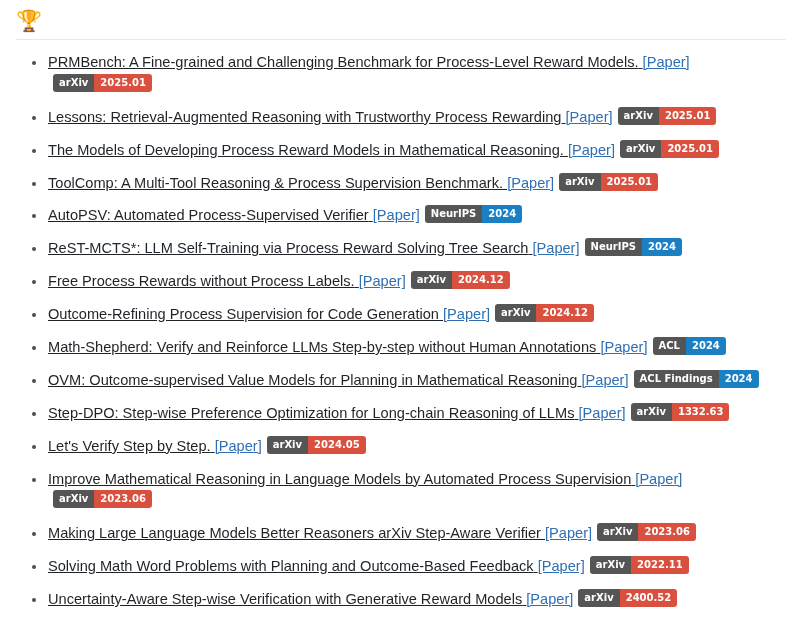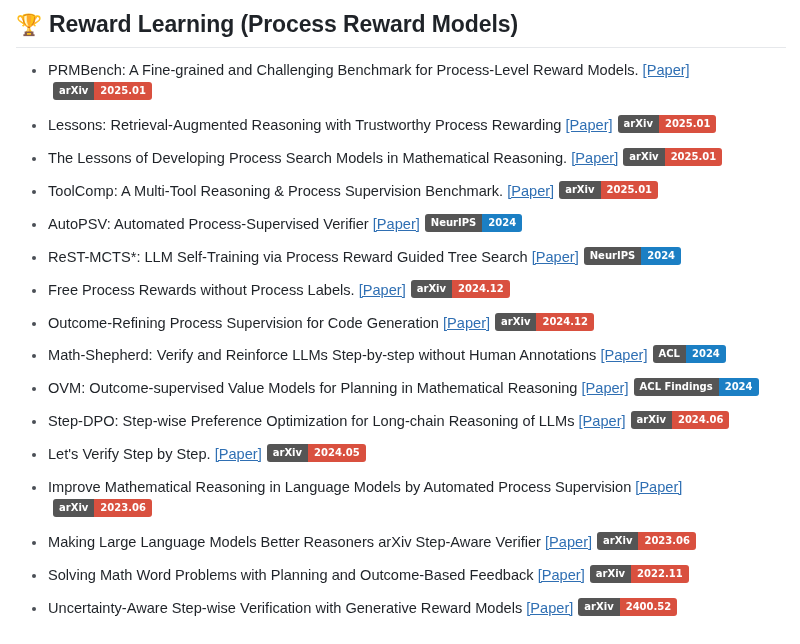--- a/index.html
+++ b/index.html
@@ -36,20 +36,21 @@
     font-size: 21px;
     line-height: 1;
     display: inline-block;
     width: 24px;
     text-align: center;
   }
   ul.paper-list {
     list-style: none;
     margin: 12px 0 16px 0;
     padding: 0 0 0 16px;
+    text-decoration: underline;
   }
   ul.paper-list > li {
     position: relative;
     padding: 0 0 0 18px;
     margin: 0 0 11px 0;
     font-size: 14.6px;
     line-height: 1.5;
     color: #1f2328;
   }
   ul.paper-list > li::before {
@@ -96,45 +97,44 @@
   .badge.neurips .b-right { background: #1b7fc4; }
   .badge.acl .b-right { background: #1b7fc4; }
 </style>
 </head>
 <body>
 
 <div class="page">
 
   <h2 class="section-title">
     <span class="trophy-icon">🏆</span>
-    <span>Reward Learning (Process Reward Models)</span>
   </h2>
 
   <ul class="paper-list" id="paper-list">
       <li><span class="title-text">PRMBench: A Fine-grained and Challenging Benchmark for Process-Level Reward Models.</span> <span class="paper-link">[Paper]</span><span class="badge arxiv">
           <span class="b-left">arXiv</span>
           <span class="b-right">2025.01</span>
         </span></li>
       <li><span class="title-text">Lessons: Retrieval-Augmented Reasoning with Trustworthy Process Rewarding</span> <span class="paper-link">[Paper]</span><span class="badge arxiv">
           <span class="b-left">arXiv</span>
           <span class="b-right">2025.01</span>
         </span></li>
-      <li><span class="title-text">The Lessons of Developing Process Search Models in Mathematical Reasoning.</span> <span class="paper-link">[Paper]</span><span class="badge arxiv">
+      <li><span class="title-text">The Models of Developing Process Reward Models in Mathematical Reasoning.</span> <span class="paper-link">[Paper]</span><span class="badge arxiv">
           <span class="b-left">arXiv</span>
           <span class="b-right">2025.01</span>
         </span></li>
       <li><span class="title-text">ToolComp: A Multi-Tool Reasoning &amp; Process Supervision Benchmark.</span> <span class="paper-link">[Paper]</span><span class="badge arxiv">
           <span class="b-left">arXiv</span>
           <span class="b-right">2025.01</span>
         </span></li>
       <li><span class="title-text">AutoPSV: Automated Process-Supervised Verifier</span> <span class="paper-link">[Paper]</span><span class="badge neurips">
           <span class="b-left">NeurIPS</span>
           <span class="b-right">2024</span>
         </span></li>
-      <li><span class="title-text">ReST-MCTS*: LLM Self-Training via Process Reward Guided Tree Search</span> <span class="paper-link">[Paper]</span><span class="badge neurips">
+      <li><span class="title-text">ReST-MCTS*: LLM Self-Training via Process Reward Solving Tree Search</span> <span class="paper-link">[Paper]</span><span class="badge neurips">
           <span class="b-left">NeurIPS</span>
           <span class="b-right">2024</span>
         </span></li>
       <li><span class="title-text">Free Process Rewards without Process Labels.</span> <span class="paper-link">[Paper]</span><span class="badge arxiv">
           <span class="b-left">arXiv</span>
           <span class="b-right">2024.12</span>
         </span></li>
       <li><span class="title-text">Outcome-Refining Process Supervision for Code Generation</span> <span class="paper-link">[Paper]</span><span class="badge arxiv">
           <span class="b-left">arXiv</span>
           <span class="b-right">2024.12</span>
@@ -142,21 +142,21 @@
       <li><span class="title-text">Math-Shepherd: Verify and Reinforce LLMs Step-by-step without Human Annotations</span> <span class="paper-link">[Paper]</span><span class="badge acl">
           <span class="b-left">ACL</span>
           <span class="b-right">2024</span>
         </span></li>
       <li><span class="title-text">OVM: Outcome-supervised Value Models for Planning in Mathematical Reasoning</span> <span class="paper-link">[Paper]</span><span class="badge acl">
           <span class="b-left">ACL Findings</span>
           <span class="b-right">2024</span>
         </span></li>
       <li><span class="title-text">Step-DPO: Step-wise Preference Optimization for Long-chain Reasoning of LLMs</span> <span class="paper-link">[Paper]</span><span class="badge arxiv">
           <span class="b-left">arXiv</span>
-          <span class="b-right">2024.06</span>
+          <span class="b-right">1332.63</span>
         </span></li>
       <li><span class="title-text">Let's Verify Step by Step.</span> <span class="paper-link">[Paper]</span><span class="badge arxiv">
           <span class="b-left">arXiv</span>
           <span class="b-right">2024.05</span>
         </span></li>
       <li><span class="title-text">Improve Mathematical Reasoning in Language Models by Automated Process Supervision</span> <span class="paper-link">[Paper]</span><span class="badge arxiv">
           <span class="b-left">arXiv</span>
           <span class="b-right">2023.06</span>
         </span></li>
       <li><span class="title-text">Making Large Language Models Better Reasoners arXiv Step-Aware Verifier</span> <span class="paper-link">[Paper]</span><span class="badge arxiv">

